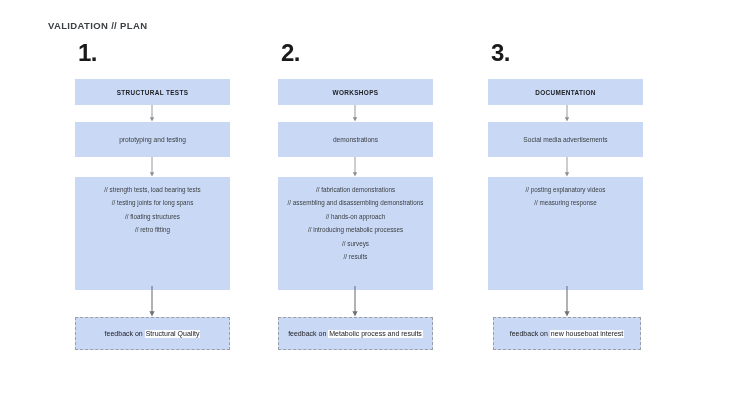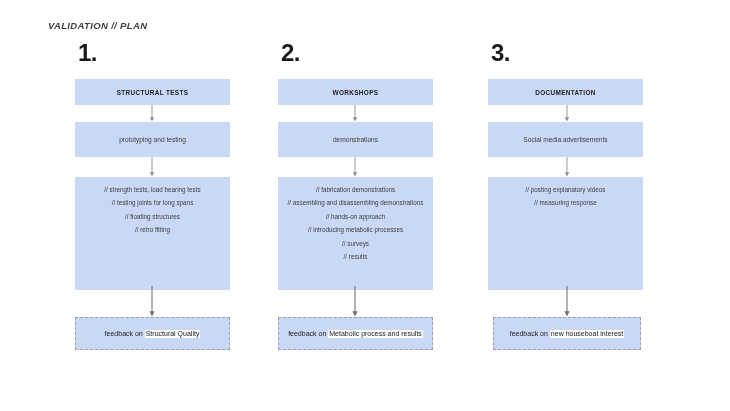--- a/index.html
+++ b/index.html
@@ -16,21 +16,20 @@
   }
 
   #page-title {
     position: absolute;
     left: 48px;
     top: 20px;
     font-size: 9.5px;
     font-weight: bold;
     letter-spacing: 0.35px;
     color: #3c4043;
-    font-style: italic;
   }
 
   .column {
     position: absolute;
     top: 0;
     width: 200px;
     height: 411px;
   }
   .col-1 { left: 56px; }
   .col-2 { left: 259px; }

